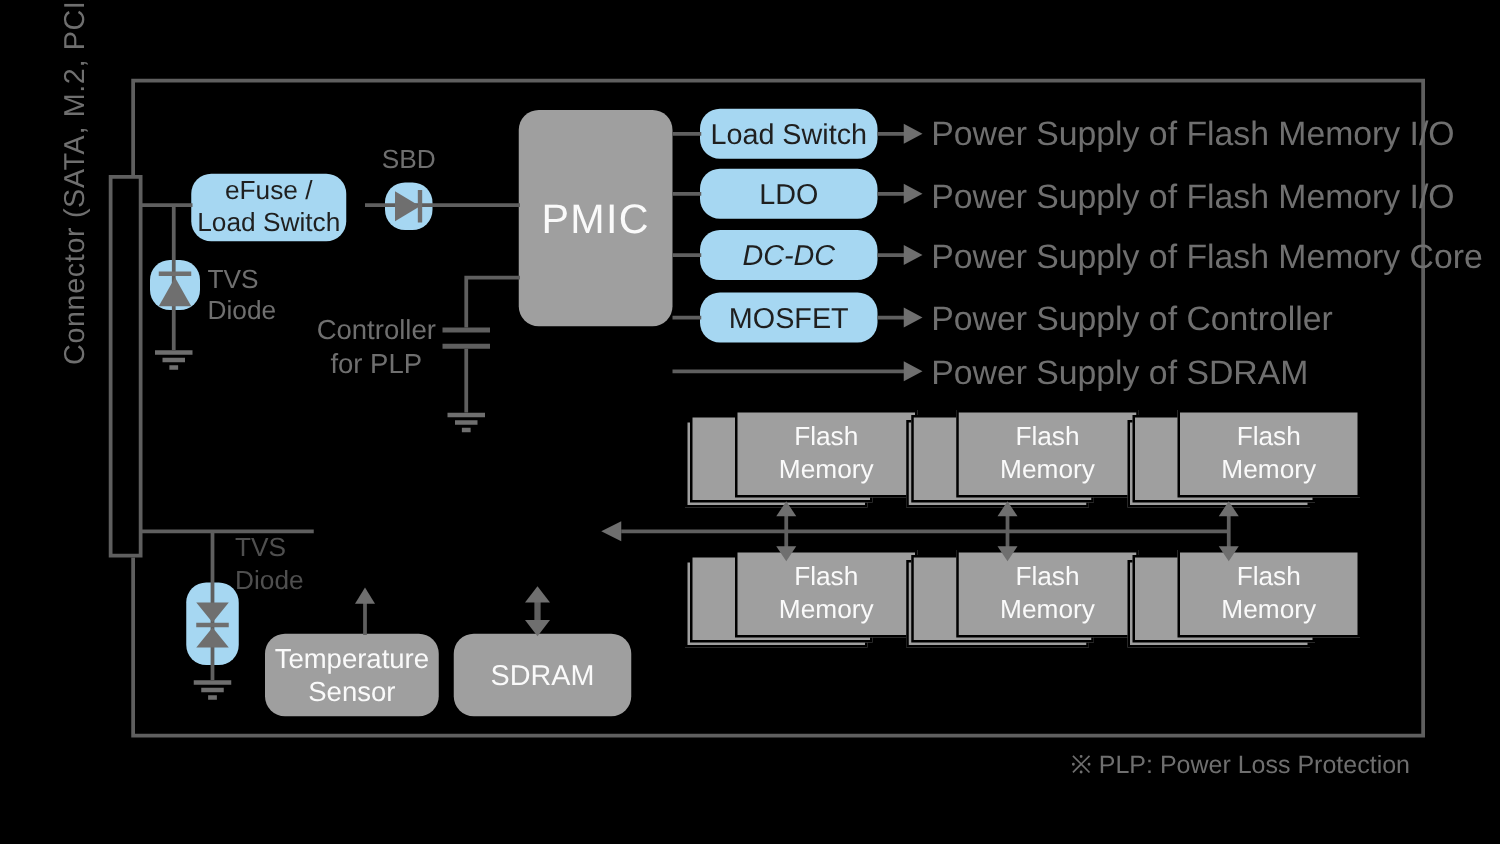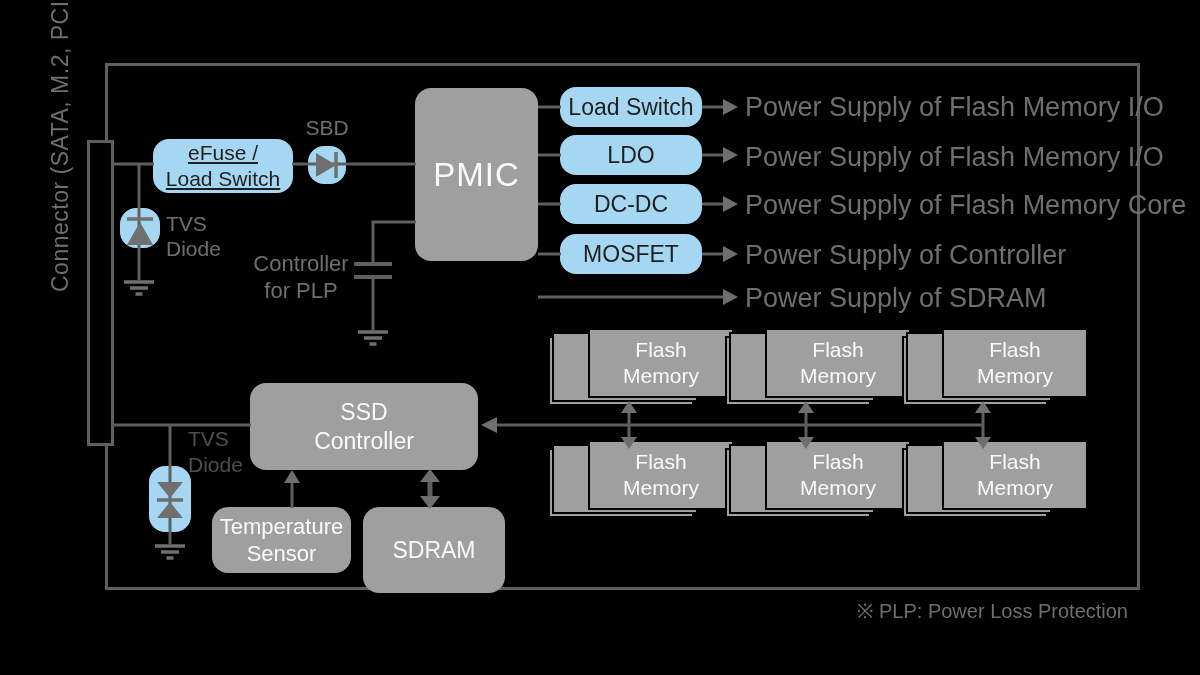--- a/index.html
+++ b/index.html
@@ -13,37 +13,37 @@
   .frame{position:absolute;left:105px;top:63px;width:1035px;height:527px;
          border:3px solid var(--frame);box-sizing:border-box;z-index:0;}
   .connector-box{position:absolute;left:87px;top:140px;width:27px;height:306px;
          background:#000;border:3px solid var(--frame);box-sizing:border-box;z-index:1;}
   .box{position:absolute;display:flex;align-items:center;justify-content:center;
        text-align:center;white-space:pre-line;z-index:1;box-sizing:border-box;border-radius:16px;}
   .blue{background:var(--blue);color:var(--ink);}
   .grayb{background:var(--boxgray);color:var(--boxtext);}
   .label{position:absolute;color:var(--labeltext);white-space:pre-line;z-index:3;}
 
-  .efuse{left:153px;top:139px;width:140px;height:54px;font-size:21px;line-height:26px;text-decoration:underline;}
+  .efuse{left:153px;top:139px;width:124px;height:54px;font-size:21px;line-height:26px;}
   .sbd-box{left:308px;top:146px;width:38px;height:38px;}
   .sbd-label{left:300px;top:116px;width:54px;text-align:center;font-size:21px;}
   .tvs1-box{left:120px;top:208px;width:40px;height:40px;}
   .tvs1-label{left:166px;top:211px;font-size:21px;line-height:25px;}
   .tvs2-box{left:149px;top:466px;width:42px;height:66px;}
   .tvs2-label{left:188px;top:426px;font-size:21px;line-height:26px;color:var(--labeldark);}
   .cap-label{left:240px;top:250px;width:122px;text-align:center;font-size:22px;line-height:27px;}
   .pmic{left:415px;top:88px;width:123px;height:173px;font-size:33px;letter-spacing:1px;}
   .reg{left:560px;width:142px;height:40px;font-size:23px;}
-  .reg0{top:87px;} .reg1{top:135px;} .reg2{top:184px;} .reg3{top:234px;}
+  .reg0{top:87px;} .reg1{top:135px;} .reg2{top:184px;font-style:italic;} .reg3{top:234px;}
   .out{left:745px;height:28px;line-height:28px;font-size:27px;z-index:3;position:absolute;
        color:var(--labeltext);white-space:nowrap;}
   .out0{top:93px;} .out1{top:143px;} .out2{top:191px;} .out3{top:241px;} .out4{top:284px;}
   .ssd{left:250px;top:383px;width:228px;height:87px;font-size:23px;line-height:29px;}
   .temp{left:212px;top:507px;width:139px;height:66px;font-size:22px;line-height:27px;}
-  .sdram{left:363px;top:507px;width:142px;height:86px;font-size:23px;}
+  .sdram{left:363px;top:507px;width:142px;height:66px;font-size:23px;}
   .footnote{left:auto;right:72px;top:597px;font-size:20px;white-space:nowrap;}
 
   .vlabel{position:absolute;left:60px;top:292px;width:0;height:0;z-index:3;}
   .vlabel span{display:block;white-space:nowrap;transform:translate(-50%,-50%) rotate(-90deg);
        color:var(--labeltext);font-size:23px;letter-spacing:0.5px;}
 
   .flash-stack{position:absolute;width:142px;height:66px;z-index:1;}
   .fs-c0{left:558px;} .fs-c1{left:735px;} .fs-c2{left:912px;}
   .fs-r0{top:330px;} .fs-r1{top:442px;}
   .flash-stack .layer{position:absolute;width:142px;height:66px;background:var(--boxgray);
@@ -90,22 +90,20 @@
   <div class="box blue reg reg1">LDO</div>
   <div class="box blue reg reg2">DC-DC</div>
   <div class="box blue reg reg3">MOSFET</div>
 
   <div class="out out0">Power Supply of Flash Memory I/O</div>
   <div class="out out1">Power Supply of Flash Memory I/O</div>
   <div class="out out2">Power Supply of Flash Memory Core</div>
   <div class="out out4">Power Supply of SDRAM</div>
   <div class="out out3">Power Supply of Controller</div>
 
-  <div class="box grayb ssd">SSD
-Controller</div>
   <div class="box grayb temp">Temperature
 Sensor</div>
   <div class="box grayb sdram">SDRAM</div>
 
   <div class="flash-stack fs-c0 fs-r0">
     <div class="layer l3"></div>
     <div class="layer l2"></div>
     <div class="layer main">Flash
 Memory</div>
   </div>

